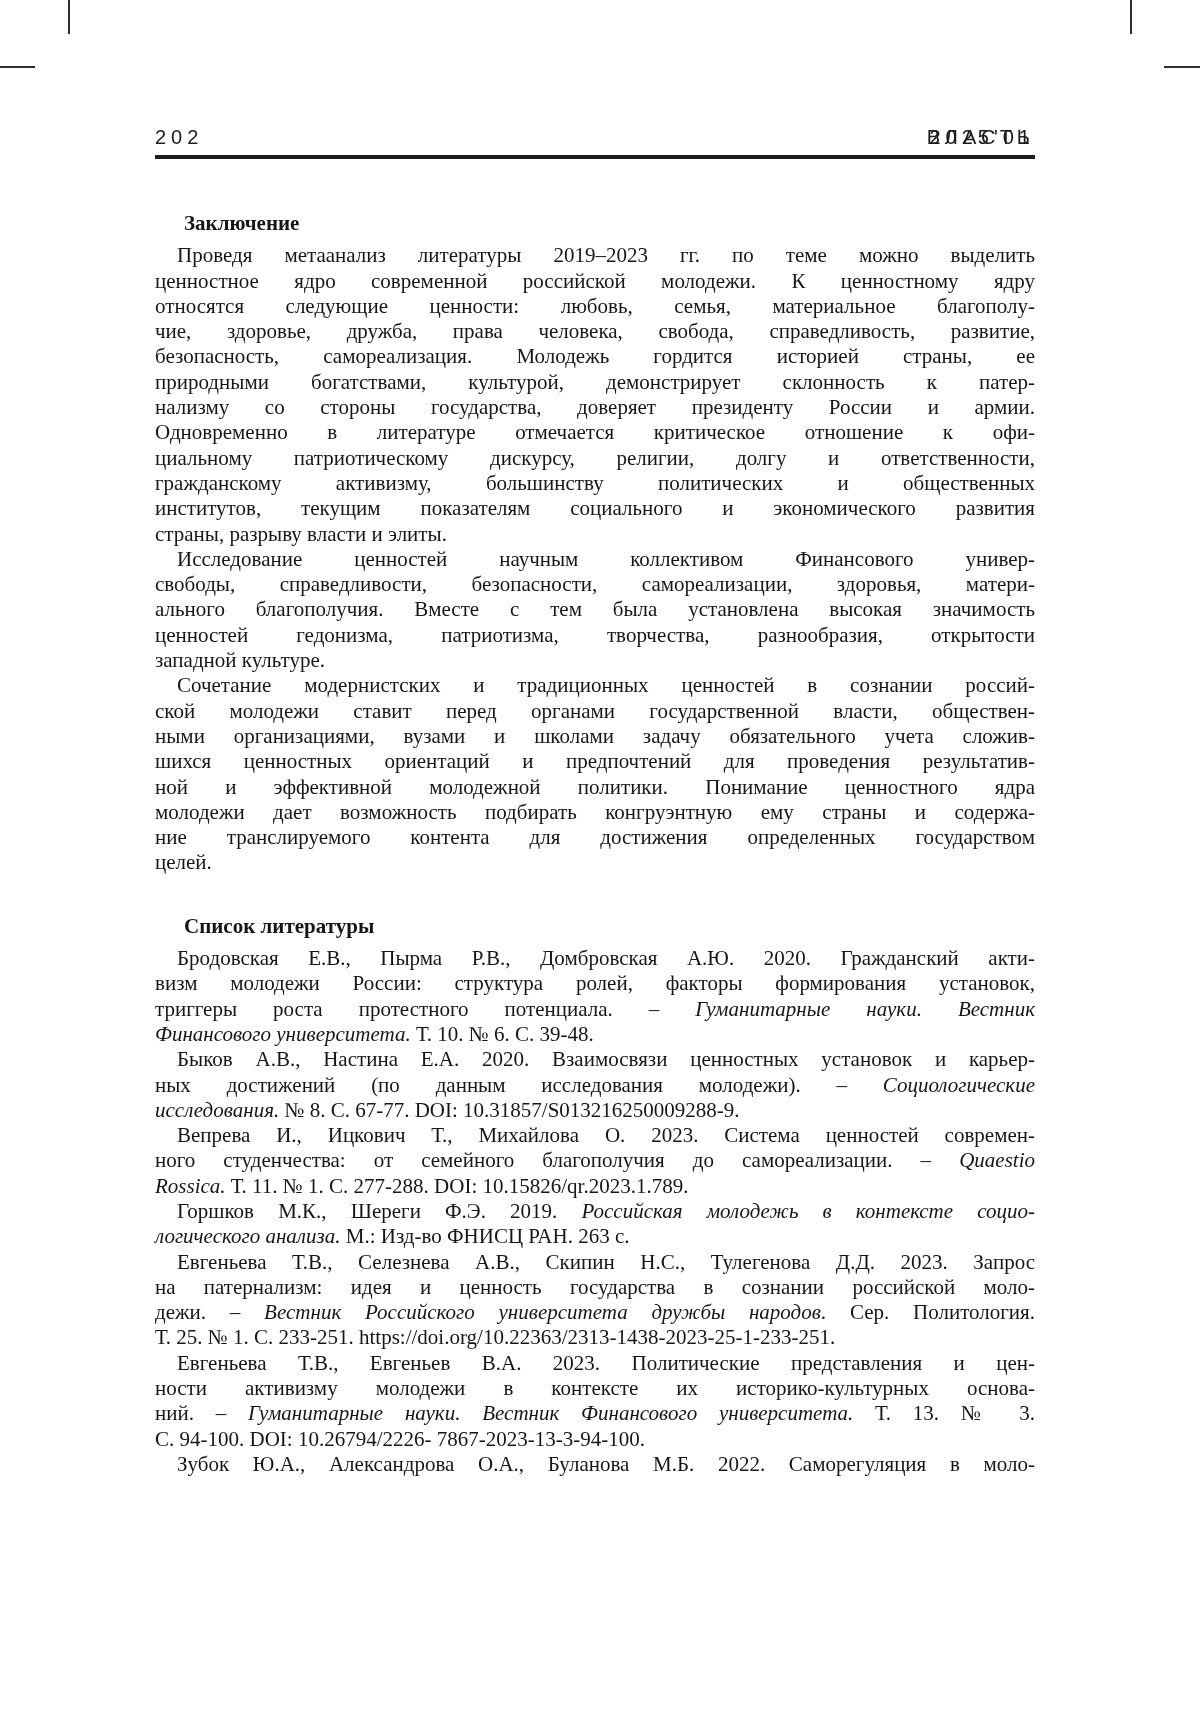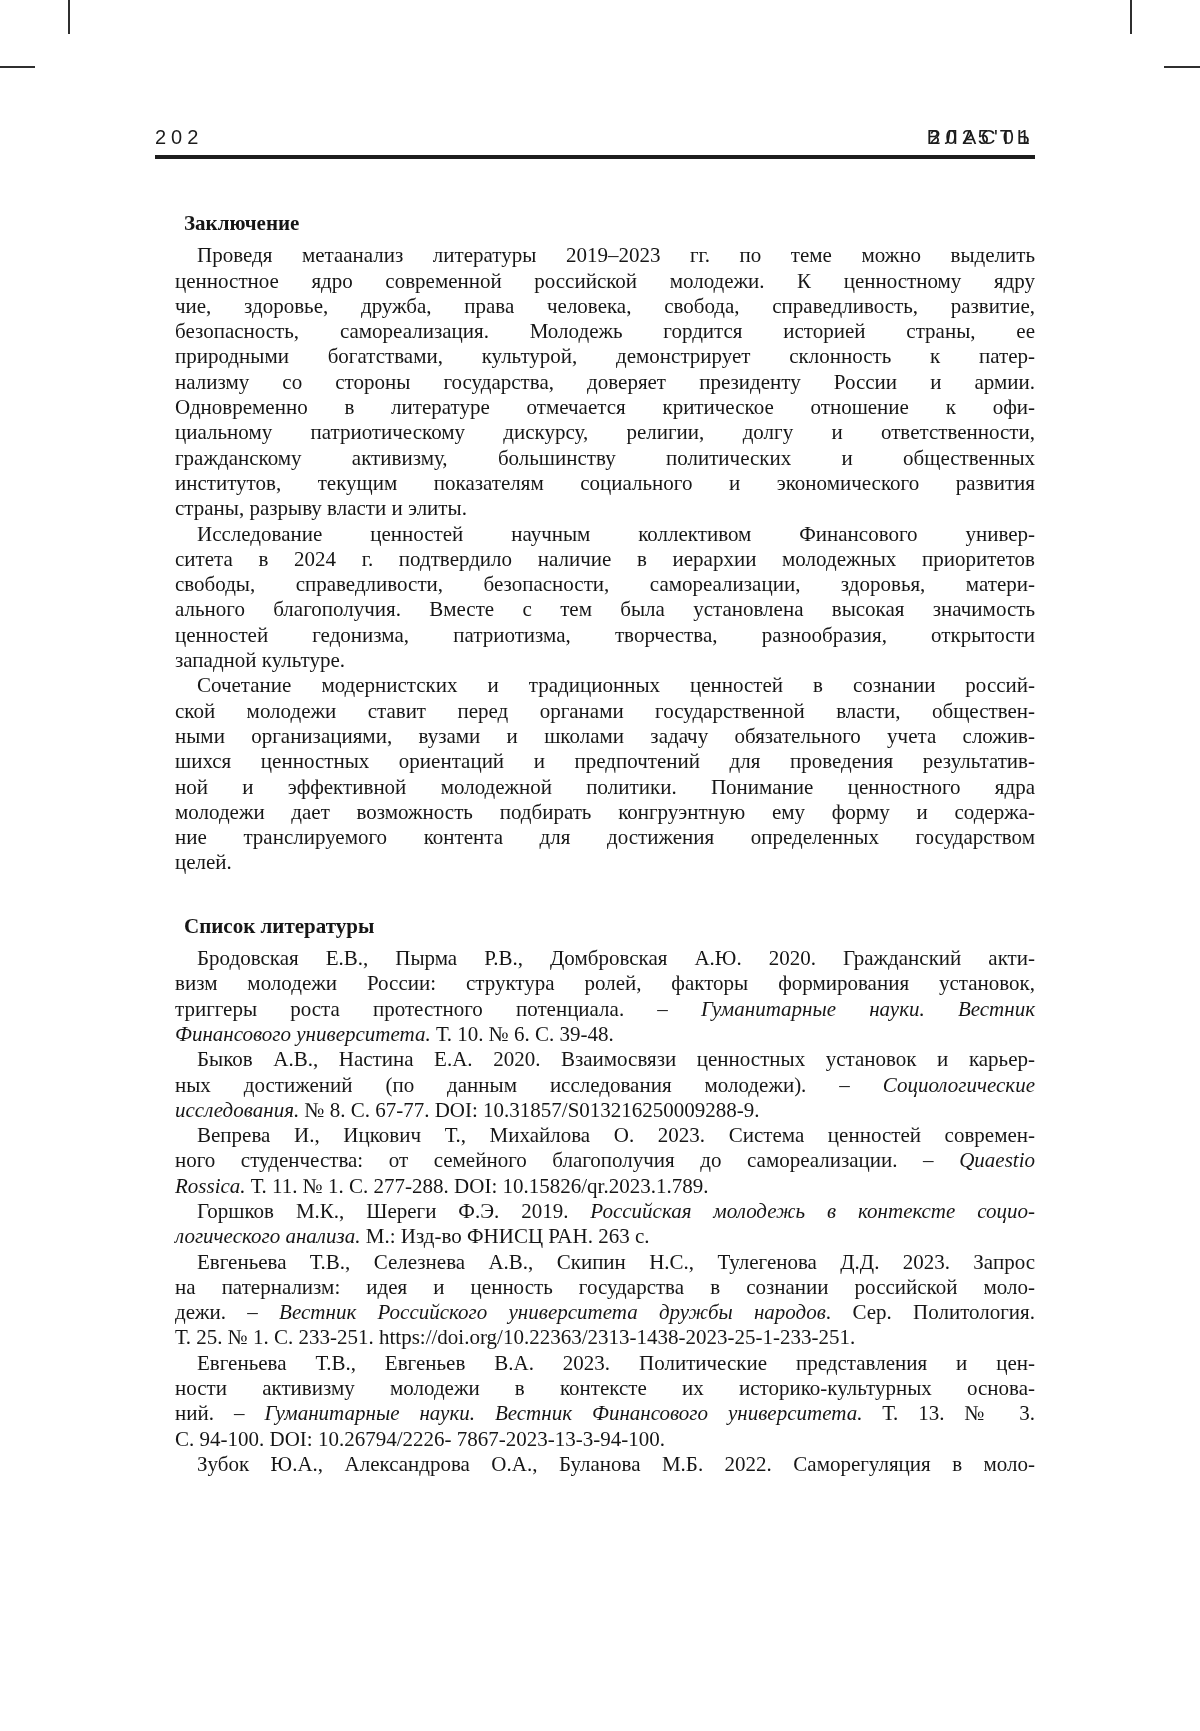--- a/index.html
+++ b/index.html
@@ -41,21 +41,20 @@
   .sec-heading {
     margin: 7px; padding-left: 22px;
     font-size: 21px; font-weight: bold; line-height: 25.3px;
   }
   .refs-section { margin-top: 38px; }
 
   .para { margin: 0; }
   .line {
     text-align: justify;
     text-align-last: justify;
-    margin-left: 20px;
     -moz-text-align-last: justify;
   }
   .line.first { padding-left: 22px; }
   .line.last { text-align-last: left; -moz-text-align-last: left; }
   .it { font-style: italic; }
 </style>
 </head>
 <body>
 
 <div class="page">
@@ -72,45 +71,45 @@
   </div>
   <div class="head-rule"></div>
 
   <div class="content">
     <section>
       <h2 class="sec-heading">Заключение</h2>
       <div>
           <div class="para">
             <div class="line first"><span>Проведя метаанализ литературы 2019–2023 гг. по теме можно выделить</span></div>
             <div class="line"><span>ценностное ядро современной российской молодежи. К ценностному ядру</span></div>
+            <div class="line"><span>относятся следующие ценности: любовь, семья, материальное благополу-</span></div>
             <div class="line"><span>чие, здоровье, дружба, права человека, свобода, справедливость, развитие,</span></div>
             <div class="line"><span>безопасность, самореализация. Молодежь гордится историей страны, ее</span></div>
             <div class="line"><span>природными богатствами, культурой, демонстрирует склонность к патер-</span></div>
             <div class="line"><span>нализму со стороны государства, доверяет президенту России и армии.</span></div>
             <div class="line"><span>Одновременно в литературе отмечается критическое отношение к офи-</span></div>
             <div class="line"><span>циальному патриотическому дискурсу, религии, долгу и ответственности,</span></div>
             <div class="line"><span>гражданскому активизму, большинству политических и общественных</span></div>
             <div class="line"><span>институтов, текущим показателям социального и экономического развития</span></div>
             <div class="line last"><span>страны, разрыву власти и элиты.</span></div>
           </div>
           <div class="para">
             <div class="line first"><span>Исследование ценностей научным коллективом Финансового универ-</span></div>
-            <div class="line"><span>ситета в 2024 г. подтвердило наличие в иерархии молодежных приоритетов</span></div>
             <div class="line"><span>свободы, справедливости, безопасности, самореализации, здоровья, матери-</span></div>
             <div class="line"><span>ального благополучия. Вместе с тем была установлена высокая значимость</span></div>
             <div class="line"><span>ценностей гедонизма, патриотизма, творчества, разнообразия, открытости</span></div>
             <div class="line last"><span>западной культуре.</span></div>
           </div>
           <div class="para">
             <div class="line first"><span>Сочетание модернистских и традиционных ценностей в сознании россий-</span></div>
             <div class="line"><span>ской молодежи ставит перед органами государственной власти, обществен-</span></div>
             <div class="line"><span>ными организациями, вузами и школами задачу обязательного учета сложив-</span></div>
             <div class="line"><span>шихся ценностных ориентаций и предпочтений для проведения результатив-</span></div>
             <div class="line"><span>ной и эффективной молодежной политики. Понимание ценностного ядра</span></div>
-            <div class="line"><span>молодежи дает возможность подбирать конгруэнтную ему форму и содержа-</span></div>
+            <div class="line"><span>молодежи дает возможность подбирать конгруэнтную ему страны и содержа-</span></div>
             <div class="line"><span>ние транслируемого контента для достижения определенных государством</span></div>
             <div class="line last"><span>целей.</span></div>
           </div>
         </div>
     </section>
 
     <section class="refs-section">
       <h2 class="sec-heading">Список литературы</h2>
       <div>
           <div class="para">

